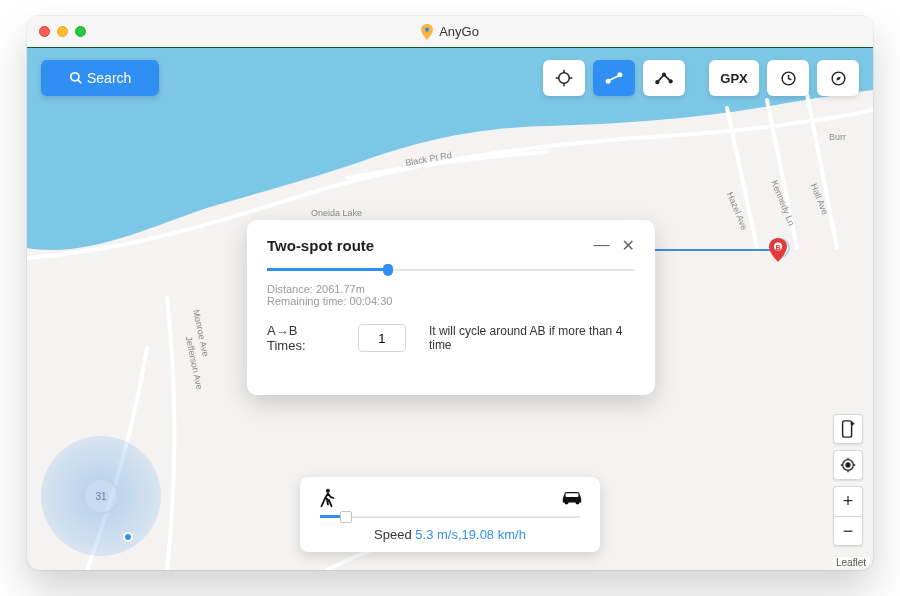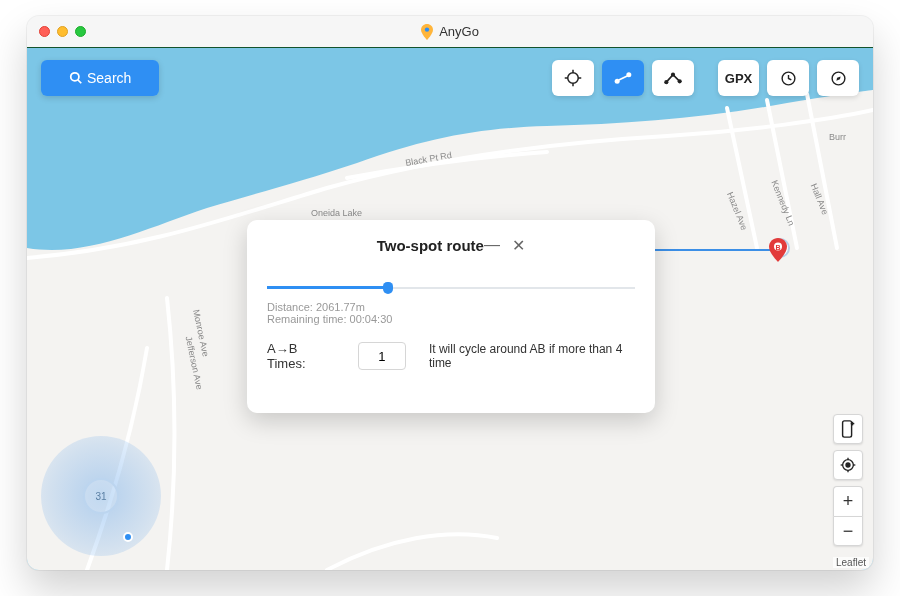--- a/index.html
+++ b/index.html
@@ -76,21 +76,21 @@
   }
   .toolbar { display: flex; gap: 8px; }
   .tool {
     width: 42px; height: 36px;
     background: #fff; border-radius: 6px;
     display: flex; align-items: center; justify-content: center;
     box-shadow: 0 2px 5px rgba(0,0,0,0.12);
     color: #222; cursor: pointer;
     font-size: 13px; font-weight: 600;
   }
-  .tool.wide { width: 41px; margin-left: 16px; }
+  .tool.wide { width: 50px; margin-left: 16px; }
   .tool.active { background: #2f8ff3; color: #fff; }
 
   
   .joystick {
     position: absolute; left: 14px; bottom: 14px;
     width: 120px; height: 120px;
     border-radius: 50%;
     background: radial-gradient(circle, rgba(56,140,230,0.35) 0%, rgba(56,140,230,0.18) 60%, rgba(56,140,230,0.05) 100%);
   }
   .joystick .inner {
@@ -124,21 +124,21 @@
   .mc-pair .mc:last-child { border-top-left-radius:0; border-top-right-radius:0; }
 
   
   .panel {
     position: absolute; left: 220px; top: 172px;
     width: 408px;
     background: #fff; border-radius: 10px;
     box-shadow: 0 8px 24px rgba(0,0,0,0.18);
     padding: 16px 20px 20px;
   }
-  .panel-head { display: flex; justify-content: center; align-items: center; margin-bottom: 28px; }
+  .panel-head { display: flex; justify-content: space-between; align-items: center; margin-bottom: 10px; }
   .panel-head h3 { font-size: 15px; font-weight: 700; color: #222; }
   .panel-head .ctrls { display: flex; gap: 12px; color: #666; }
   .panel-head .ctrls span { cursor: pointer; font-size: 16px; }
   .progress { position: relative; height: 10px; margin-bottom: 8px; }
   .progress .track { position:absolute; left:0; right:0; top:4px; height:2px; background:#e2e6ea; }
   .progress .fill { position:absolute; left:0; width:33%; top:3px; height:3px; background:#2f8ff3; }
   .progress .thumb { position:absolute; left:33%; top:-1px; width:10px; height:12px; background:#2f8ff3; border-radius:5px 5px 6px 6px; transform:translateX(-50%); }
   .meta { display:flex; justify-content:space-between; font-size:11px; color:#999; margin-bottom:16px;flex-direction:column; }
   .times-row { display:flex; align-items:center; gap:23px; font-size:13px; color:#333; margin-bottom:22px; }
   .times-row input { width:48px; height:28px; text-align:center; border:1px solid #d6d6d6; border-radius:4px; font-size:13px; }
@@ -304,20 +304,43 @@
         <span><span>Distance:</span> <span>2061.77m</span></span>
         <span><span>Remaining time:</span> <span>00:04:30</span></span>
       </div>
       <div class="times-row">
         <span>A→B Times:</span>
         <input value="1" style="">
         <span class="hint">It will cycle around AB if more than 4 time</span>
       </div>
     </div>
 
+    <div class="speed-panel">
+      <div class="speed-icons">
+        <svg width="22" height="22" viewBox="0 0 24 24">
+            <circle cx="13" cy="4" r="2.2" fill="#111"></circle>
+            <path d="M13 7l-3 5 2 1 1 6M13 7l3 4 3 1M10 12l-4 9M14 14l3 7" stroke="#111" stroke-width="2" fill="none" stroke-linecap="round"></path>
+          </svg>
+        <svg width="24" height="20" viewBox="0 0 26 20">
+            <path d="M3 12l2-6c.3-.9 1.2-1.5 2.2-1.5h11.6c1 0 1.9.6 2.2 1.5l2 6v4H3z" fill="#111"></path>
+            <circle cx="7" cy="16" r="2.2" fill="#111"></circle>
+            <circle cx="19" cy="16" r="2.2" fill="#111"></circle>
+            <rect x="6" y="6" width="14" height="4" rx="1" fill="#fff"></rect>
+          </svg>
+      </div>
+      <div class="speed-track">
+        <div class="track"></div>
+          <div class="fill"></div>
+          <div class="knob"></div>
+      </div>
+      <div class="speed-text">
+        <span class="lbl">Speed</span>
+        <span class="val">5.3 m/s,19.08 km/h</span>
+      </div>
+    </div>
 
     <div class="joystick">
       <div class="inner">31</div>
       <div class="dot"></div>
     </div>
 
     <div class="map-controls">
       <div class="mc">
         <svg width="16" height="18" viewBox="0 0 16 20" fill="none" stroke="#222" stroke-width="1.6">
             <rect x="2" y="1" width="10" height="18" rx="2"></rect>

